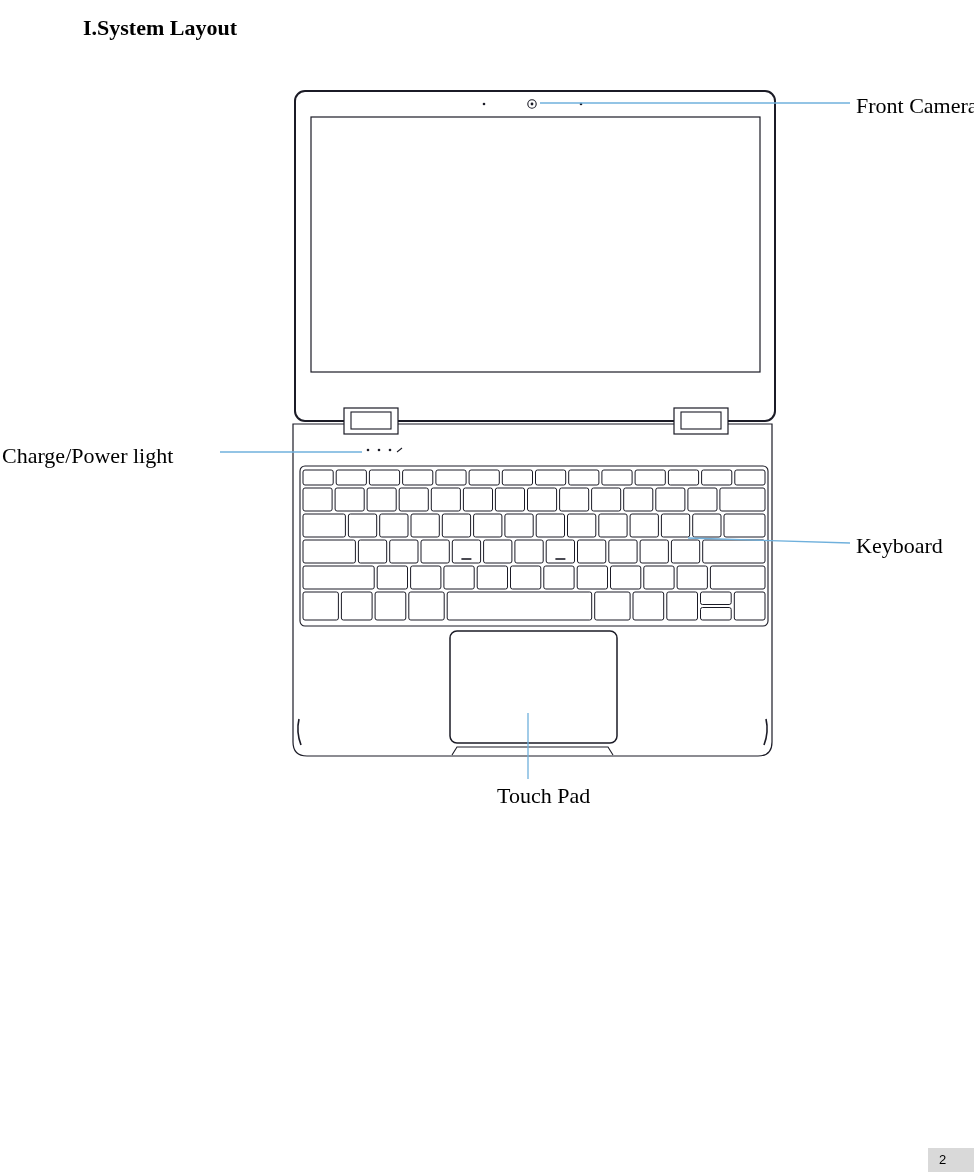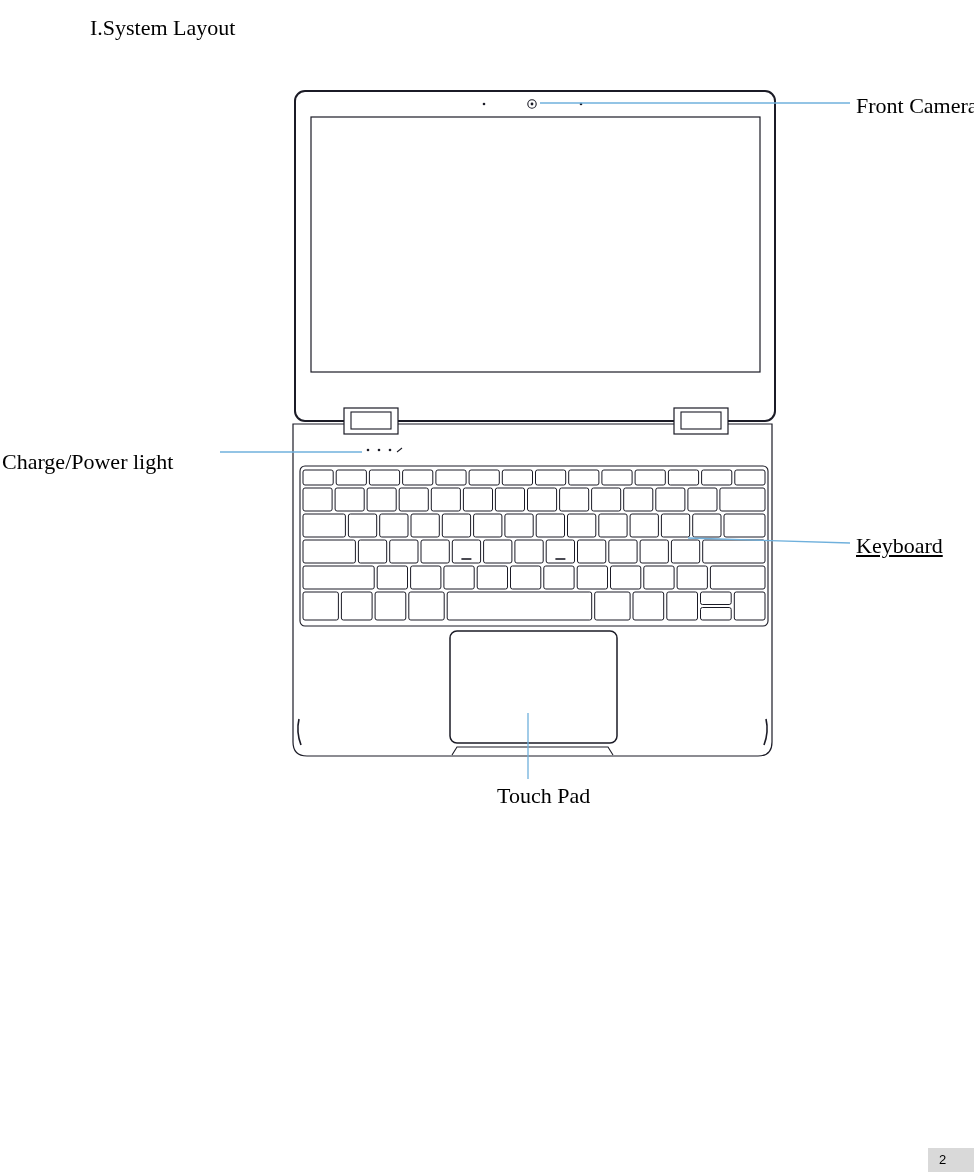--- a/index.html
+++ b/index.html
@@ -16,28 +16,27 @@
   svg .panel{fill:#ffffff;stroke:var(--ink);stroke-width:1.2;}
   svg .sw2{stroke-width:2;}
   svg .stroke{fill:none;stroke:var(--ink);stroke-width:1.1;}
   svg .sw14{stroke-width:1.5;}
   svg .sw15{stroke-width:1.6;}
   svg .ink{fill:var(--ink);stroke:none;}
   #kb-keys rect{fill:#ffffff;stroke:var(--ink);stroke-width:1;}
   svg .ink-line{stroke:var(--ink);stroke-width:1.6;}
   svg .callout{stroke:var(--callout);stroke-width:1.3;fill:none;}
   .title{
-    position:absolute;left:83px;top:0;font-size:22px;font-weight:400;
+    position:absolute;left:83px;top:0;font-size:22px;font-weight:700;
     white-space:nowrap;
-    margin-left:7px;
   }
   .label{position:absolute;font-size:22px;white-space:nowrap;}
   .label-front-camera{left:856px;top:93px;}
-  .label-charge{left:2px;top:443px;margin-top:6px;}
-  .label-keyboard{left:856px;top:533px;text-decoration:underline;}
+  .label-charge{left:2px;top:443px;}
+  .label-keyboard{left:856px;top:533px;}
   .label-touchpad{left:497px;top:783px;}
   .pagenum{
     position:absolute;left:928px;top:1148px;width:46px;height:24px;
     background:var(--pagenum-bg);font-family:"Liberation Sans",sans-serif;
     font-size:13px;line-height:24px;padding-left:11px;box-sizing:border-box;
   }
 </style>
 </head>
 <body>
 

